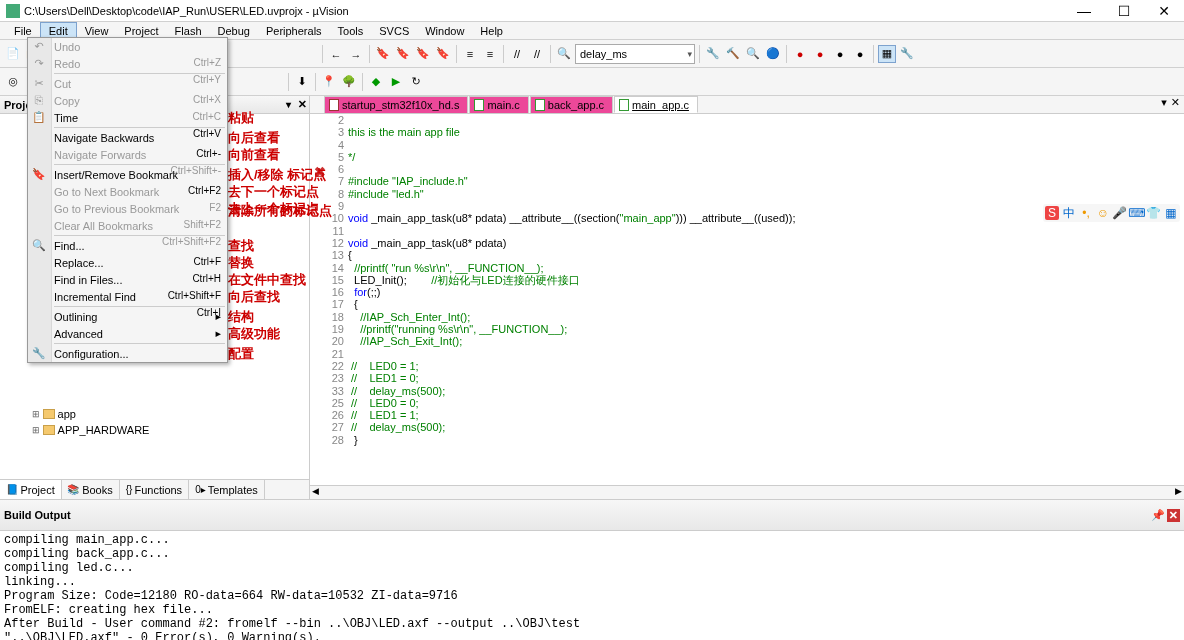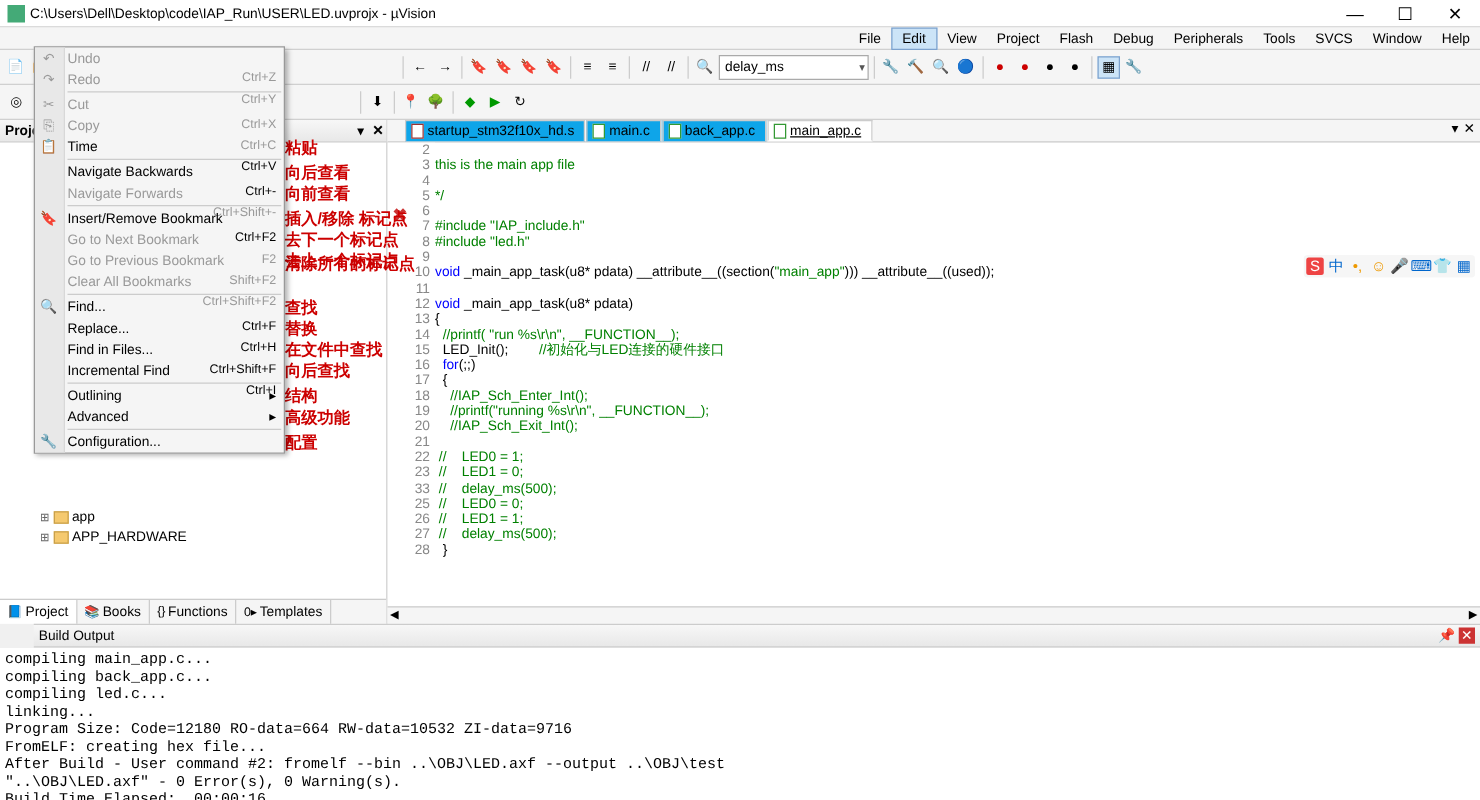--- a/index.html
+++ b/index.html
@@ -2,46 +2,46 @@
 <html><head>
 <meta charset="utf-8">
 <style>
 * { margin: 0; padding: 0; box-sizing: border-box; font-family: "Segoe UI", Tahoma, sans-serif; font-size: 11px; }
 body { background: #f0f0f0; overflow: hidden; width: 1184px; height: 640px; }
 .titlebar { height: 22px; background: #fff; display: flex; align-items: center; padding-left: 6px; border-bottom: 1px solid #d0d0d0; }
 .titlebar .icon { width: 14px; height: 14px; background: #4a7; margin-right: 4px; }
 .titlebar .title { flex: 1; }
 .titlebar .winbtns { display: flex; }
 .titlebar .winbtn { width: 40px; height: 22px; display: flex; align-items: center; justify-content: center; font-size: 14px; }
-.menubar { height: 18px; background: #f5f5f5; display: flex; align-items: center; padding-left: 6px; border-bottom: 1px solid #d0d0d0; justify-content: flex-end; }
+.menubar { height: 18px; background: #f5f5f5; display: flex; align-items: center; padding-left: 6px; border-bottom: 1px solid #d0d0d0; }
 .menubar .menu { padding: 2px 8px; }
 .menubar .menu.open { background: #cce4f7; border: 1px solid #7da2ce; }
 .toolbar1, .toolbar2 { height: 28px; background: #f5f5f5; display: flex; align-items: center; padding-left: 4px; border-bottom: 1px solid #d0d0d0; gap: 2px; }
 .tbtn { width: 18px; height: 18px; display: flex; align-items: center; justify-content: center; border: 1px solid transparent; }
 .tsep { width: 1px; height: 18px; background: #ccc; margin: 0 2px; }
 .main { display: flex; height: 403px; }
 .projpane { width: 310px; background: #fff; border-right: 1px solid #ccc; display: flex; flex-direction: column; position: relative; }
 .projheader { height: 18px; background: linear-gradient(#f7f7f7,#e8e8e8); padding-left: 4px; display: flex; align-items: center; border-bottom: 1px solid #ccc; font-weight: bold; position: relative; }
 .projheader .xbtn { position: absolute; right: 2px; }
 .projtree { flex: 1; font-size: 11px; padding: 2px 4px; }
 .projtree .item { display: flex; align-items: center; height: 16px; gap: 3px; }
 .projtabs { height: 20px; display: flex; background: #f5f5f5; border-top: 1px solid #ccc; }
 .projtabs .tab { padding: 2px 6px; display: flex; align-items: center; gap: 2px; border-right: 1px solid #ccc; }
 .projtabs .tab.active { background: #fff; }
 .editpane { flex: 1; display: flex; flex-direction: column; background: #fff; }
 .edittabs { height: 18px; display: flex; background: #f5f5f5; border-bottom: 1px solid #ccc; position: relative; padding-left: 14px; }
-.edittabs .tab { padding: 1px 8px 1px 4px; display: flex; align-items: center; gap: 3px; border: 1px solid #ccc; border-bottom: none; margin-right: 1px; background: #0ea5e9; font-size: 11px; }
+.edittabs .tab { padding: 1px 8px 1px 4px; display: flex; align-items: center; gap: 3px; border: 1px solid #ccc; border-bottom: none; margin-right: 1px; background: #ec4899; font-size: 11px; }
 .edittabs .tab.active { background: #fff; border-bottom: 1px solid #fff; }
 .edittabs .tabclose { margin-left: auto; position: absolute; right: 4px; display: flex; gap: 4px; }
 .codearea { flex: 1; display: flex; font-family: "Courier New", monospace; font-size: 12px; overflow: hidden; position: relative; }
 .gutter { width: 38px; text-align: right; color: #888; padding-right: 4px; background: #fff; }
 .gutter div { height: 12.3px; line-height: 12.3px; }
 .code { flex: 1; white-space: pre; }
 .code div { height: 12.3px; line-height: 12.3px; }
-.buildhead { height: 19px; background: linear-gradient(#f7f7f7,#e8e8e8); padding-left: 4px; display: flex; align-items: center; border-top: 1px solid #ccc; border-bottom: 1px solid #ccc; font-weight: normal; position: relative; margin-left: 27px; }
+.buildhead { height: 32px; background: linear-gradient(#f7f7f7,#e8e8e8); padding-left: 4px; display: flex; align-items: center; border-top: 1px solid #ccc; border-bottom: 1px solid #ccc; font-weight: bold; position: relative; }
 .buildhead .xbtns { position: absolute; right: 4px; display: flex; gap: 2px; }
 .buildout { height: 126px; background: #fff; font-family: "Courier New", monospace; font-size: 12px; padding: 2px 4px; white-space: pre; overflow: auto; border-bottom: 1px solid #ccc; }
 .editmenu { position: absolute; top: 37px; left: 27px; width: 201px; background: #f5f5f5; border: 1px solid #999; box-shadow: 2px 2px 4px rgba(0,0,0,.3); z-index: 100; }
 .editmenu .row { height: 17px; display: flex; align-items: center; padding-left: 26px; position: relative; }
 .editmenu .row.disabled { color: #999; }
 .editmenu .row .sc { position: absolute; right: 6px; font-size: 10px; margin-top: 32px; }
 .editmenu .row .micon { position: absolute; left: 4px; width: 14px; text-align: center; }
 .editmenu .sep { height: 1px; background: #ccc; margin: 1px 2px 1px 26px; }
 .editmenu .row .arrow { position: absolute; right: 6px; }
 .editmenu .iconcol { position: absolute; left: 0; top: 0; bottom: 0; width: 24px; background: #e8e8e8; border-right: 1px solid #d8d8d8; }

